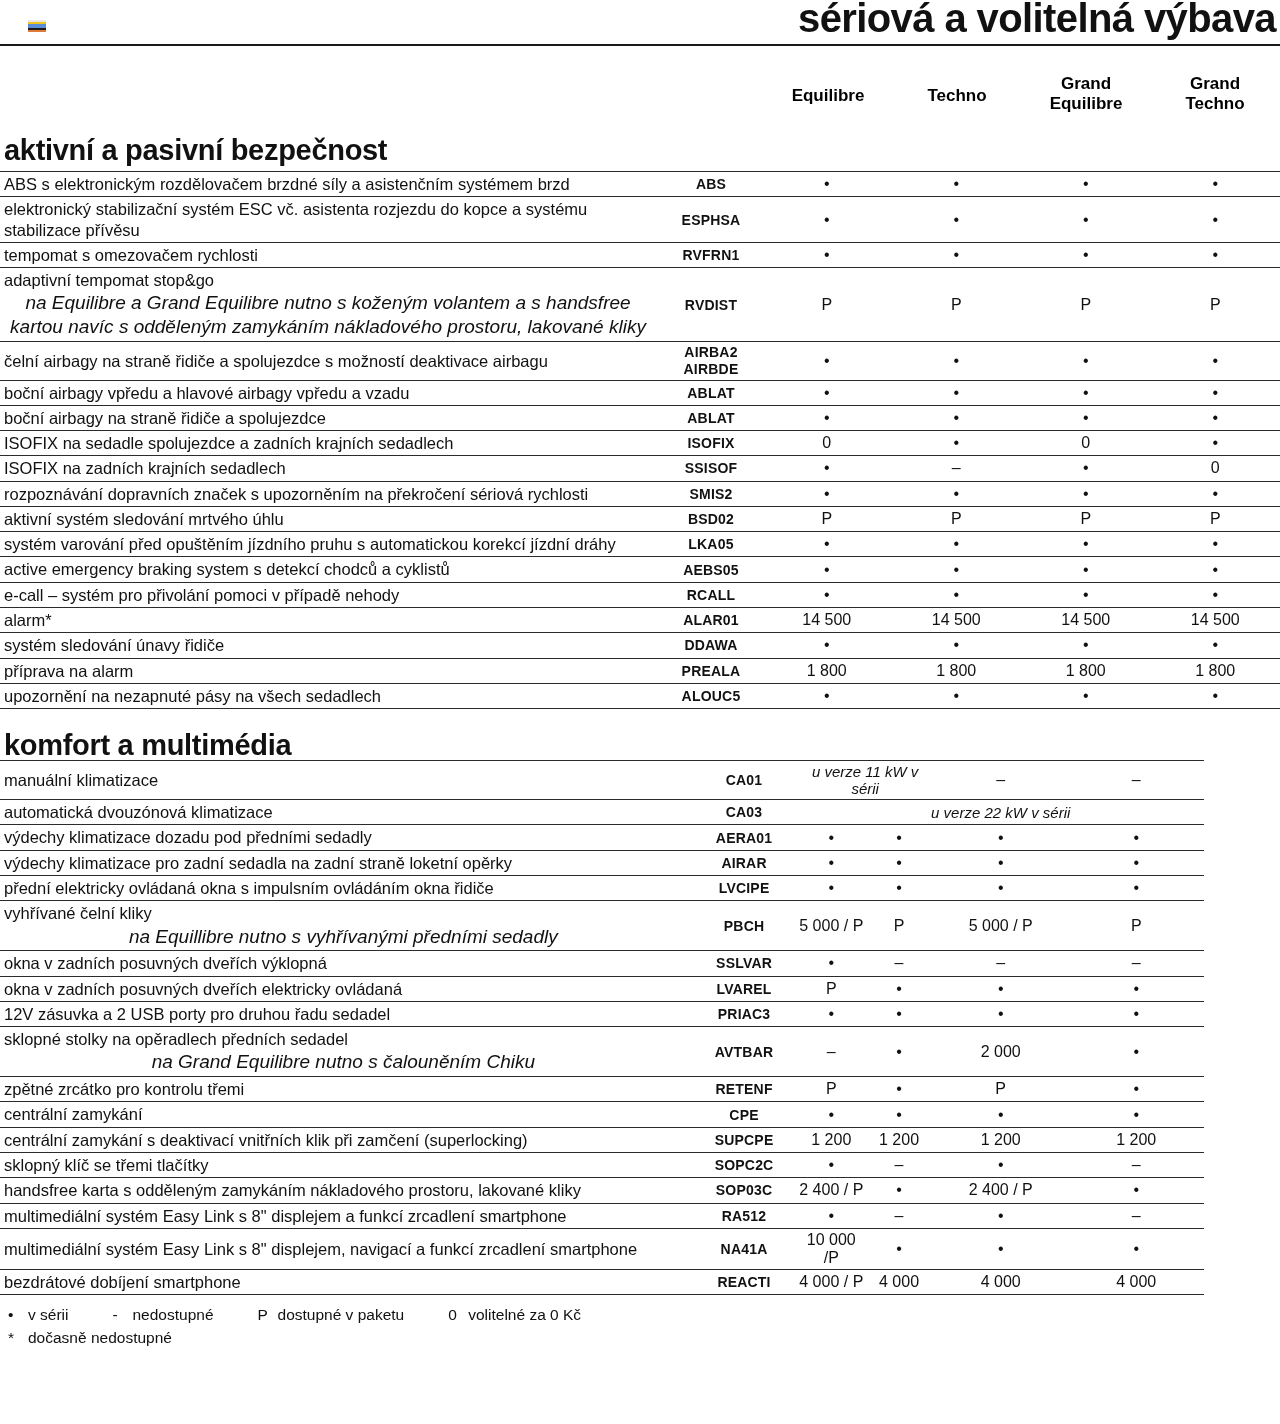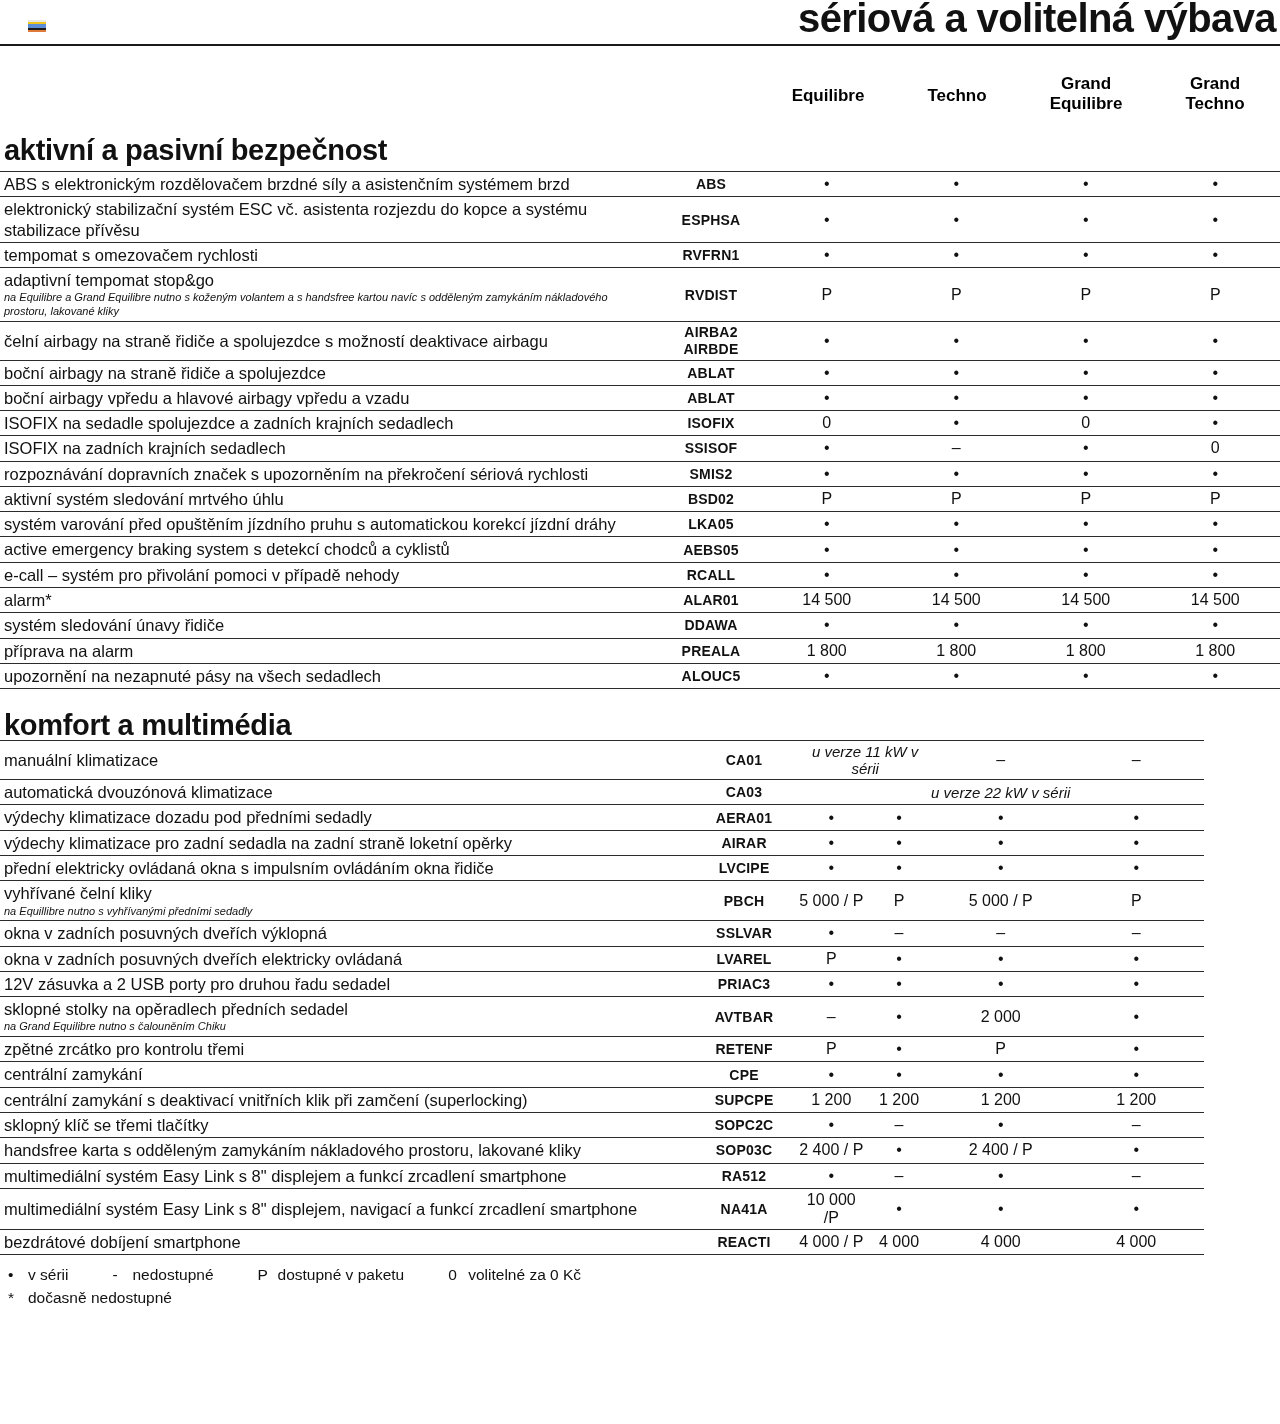--- a/index.html
+++ b/index.html
@@ -76,24 +76,25 @@
     border-bottom: 1.6px solid #2b2b2b;
     padding: 2px 0;
     vertical-align: middle;
   }
   .c-desc  { width: 660px; padding-left: 4px !important; padding-right: 8px !important; font-size: 16.5px; line-height: 1.23; }
   .c-code  { width: 102px; text-align: center; font-size: 14px; font-weight: 700; letter-spacing: 0.2px; }
   .c-val   { width: 129.5px; text-align: center; font-size: 16px; }
 
   .desc-note {
     display: block;
-    font-size: 11px;
+    font-size: 19px;
     font-style: italic;
     line-height: 1.25;
     margin-top: 1px;
+    text-align: center;
   }
   .code-2 { line-height: 1.2; }
 
   .span-italic {
     font-style: italic;
     font-size: 15px;
   }
 
   
   .legend {
@@ -180,29 +181,29 @@
         <td class="c-code code-2">
           <div>AIRBA2</div>
           <div>AIRBDE</div>
         </td>
         <td class="c-val">•</td>
         <td class="c-val">•</td>
         <td class="c-val">•</td>
         <td class="c-val">•</td>
       </tr>
       <tr>
+        <td class="c-desc"><span>boční airbagy vpředu a hlavové airbagy vpředu a vzadu</span></td>
+        <td class="c-code">ABLAT</td>
+        <td class="c-val">•</td>
+        <td class="c-val">•</td>
+        <td class="c-val">•</td>
+        <td class="c-val">•</td>
+      </tr>
+      <tr>
         <td class="c-desc"><span>boční airbagy na straně řidiče a spolujezdce</span></td>
-        <td class="c-code">ABLAT</td>
-        <td class="c-val">•</td>
-        <td class="c-val">•</td>
-        <td class="c-val">•</td>
-        <td class="c-val">•</td>
-      </tr>
-      <tr>
-        <td class="c-desc"><span>boční airbagy vpředu a hlavové airbagy vpředu a vzadu</span></td>
         <td class="c-code">ABLAT</td>
         <td class="c-val">•</td>
         <td class="c-val">•</td>
         <td class="c-val">•</td>
         <td class="c-val">•</td>
       </tr>
       <tr>
         <td class="c-desc"><span>ISOFIX na sedadle spolujezdce a zadních krajních sedadlech</span></td>
         <td class="c-code">ISOFIX</td>
         <td class="c-val">0</td>

